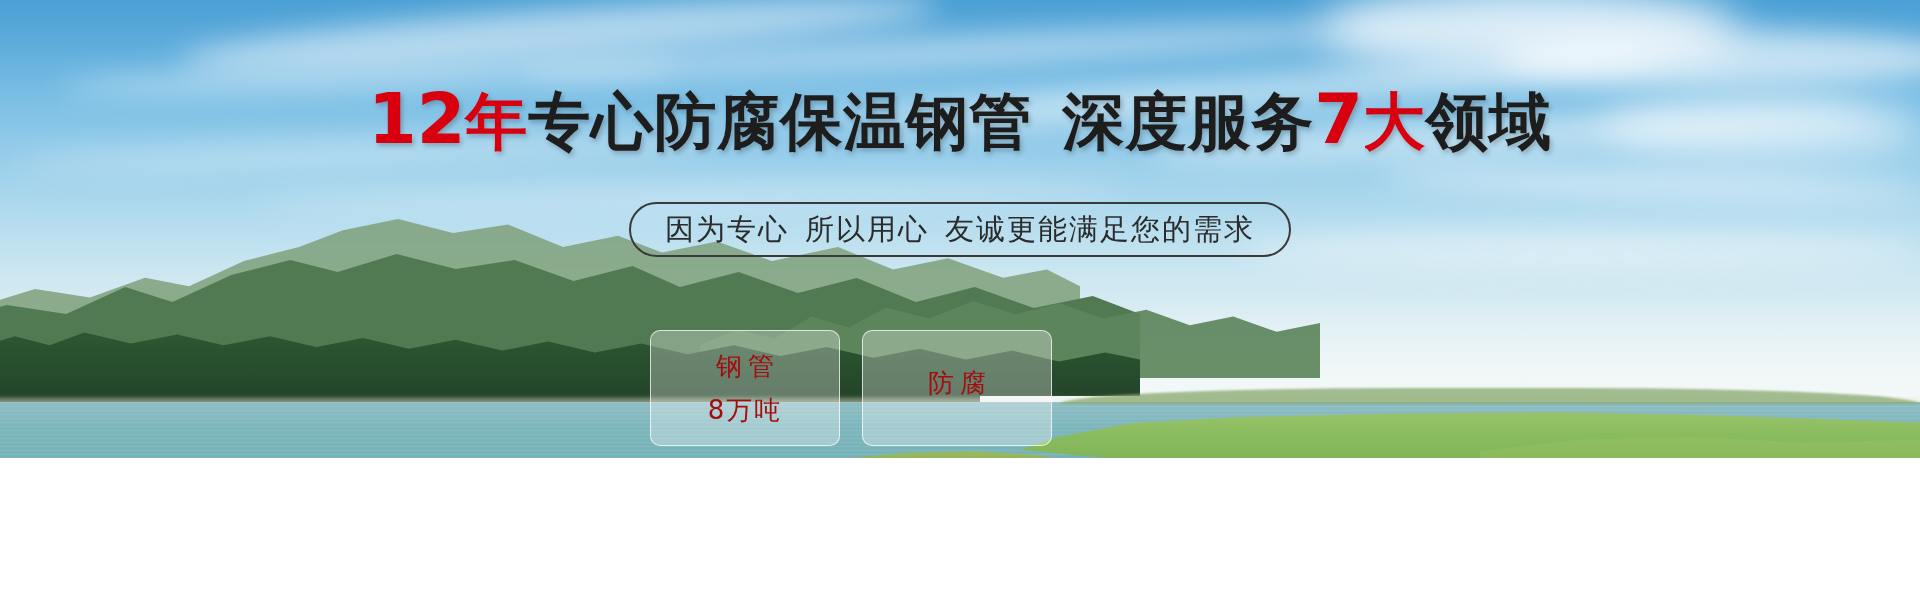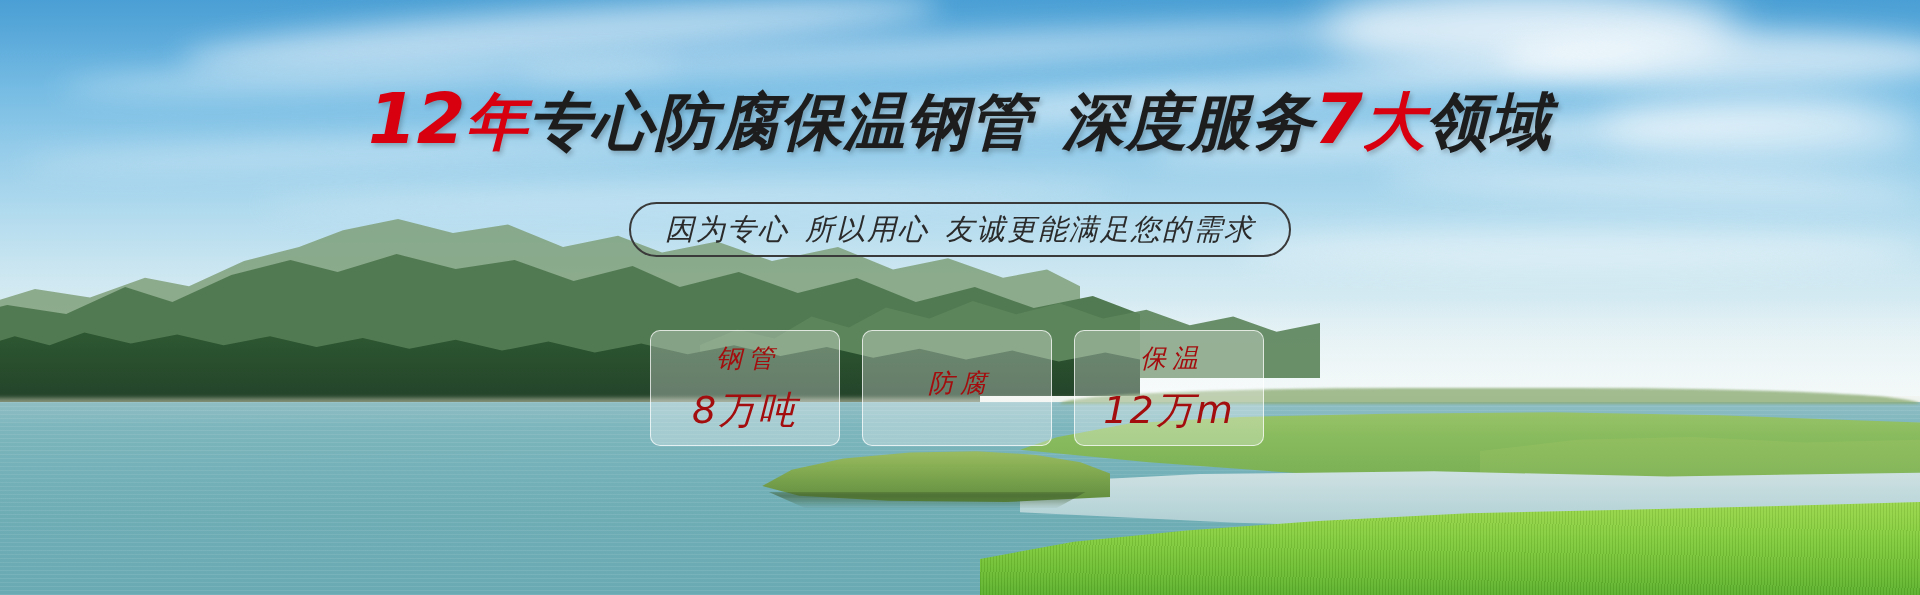--- a/index.html
+++ b/index.html
@@ -1,23 +1,22 @@
 <!DOCTYPE html>
 <html><head>
 <meta charset="utf-8">
 <style>
   html,body{margin:0;padding:0;background:#fff;}
   body{font-family:"DejaVu Sans","Liberation Sans",sans-serif;}
 
   .banner{
     position:relative;
-    width:1920px;height:595px;
+    width:1920px;height:458px;
     overflow:hidden;
     background:#bcd9ee;
-    font-style:italic;
   }
 
   
   .sky{
     position:absolute;left:0;top:0;width:1920px;height:430px;
     background:
       linear-gradient(180deg,
         #4a9fd4 0%,
         #5aa9da 8%,
         #74bbe3 20%,
@@ -202,21 +201,21 @@
     color:#a40d0d;
   }
   .card .ctitle{
     font-size:26px;
     letter-spacing:6px;
     text-indent:6px;
     margin-bottom:9px;
     font-family:"DejaVu Sans","Liberation Sans",sans-serif;
   }
   .card .cvalue{
-    font-size:38px;
+    font-size:26px;
     letter-spacing:2px;
     font-family:"DejaVu Sans","Liberation Sans",sans-serif;
   }
   .card .cvalue sup{font-size:.6em;vertical-align:super;}
 </style>
 </head>
 <body>
 
 <div class="banner">
 
@@ -270,22 +269,16 @@
       <div class="ctitle">钢管</div>
       <div class="cvalue">
         <span>8万吨</span>
       </div>
     </div>
 
     <div class="card">
       <div class="ctitle">防腐</div>
     </div>
 
-    <div class="card">
-      <div class="ctitle">保温</div>
-      <div class="cvalue">
-        <span>12万m</span>
-      </div>
-    </div>
 
   </div>
 
 </div>
 
 </body></html>

